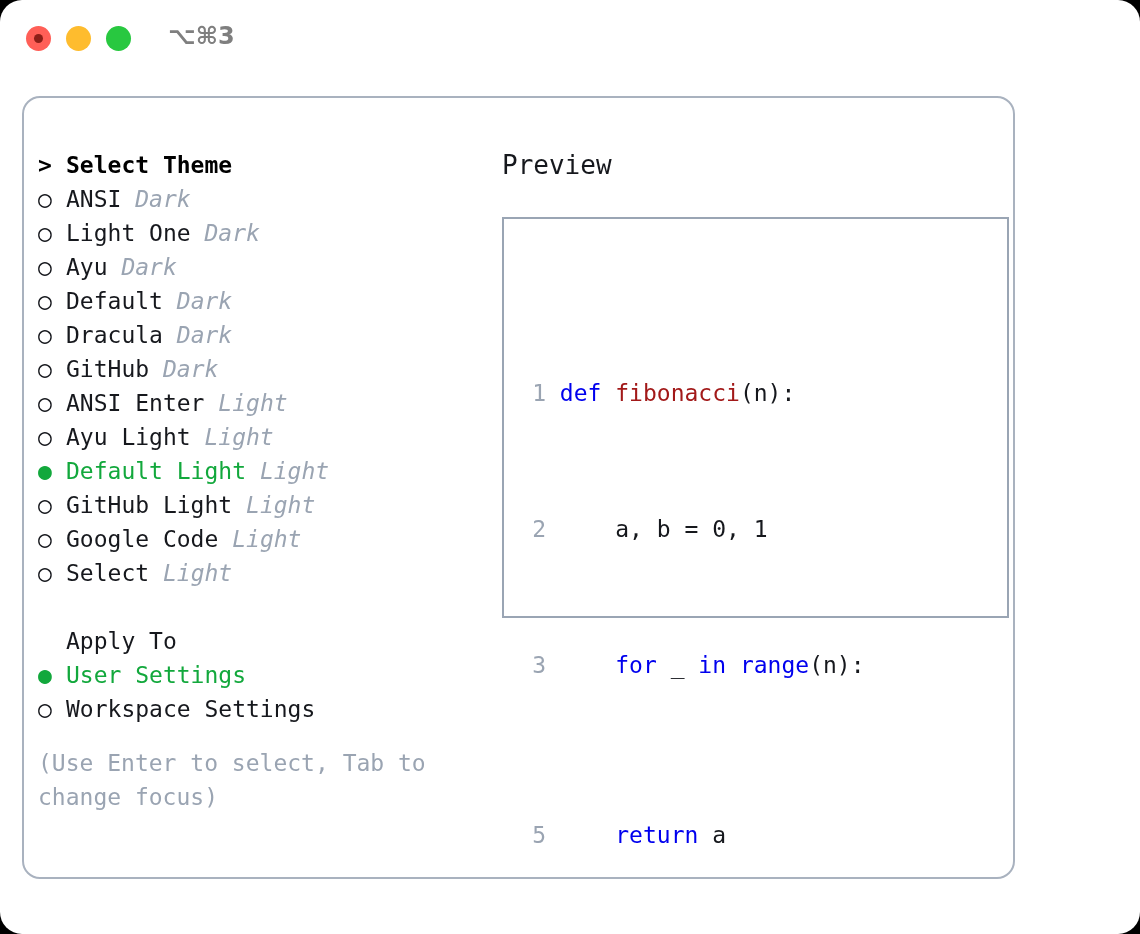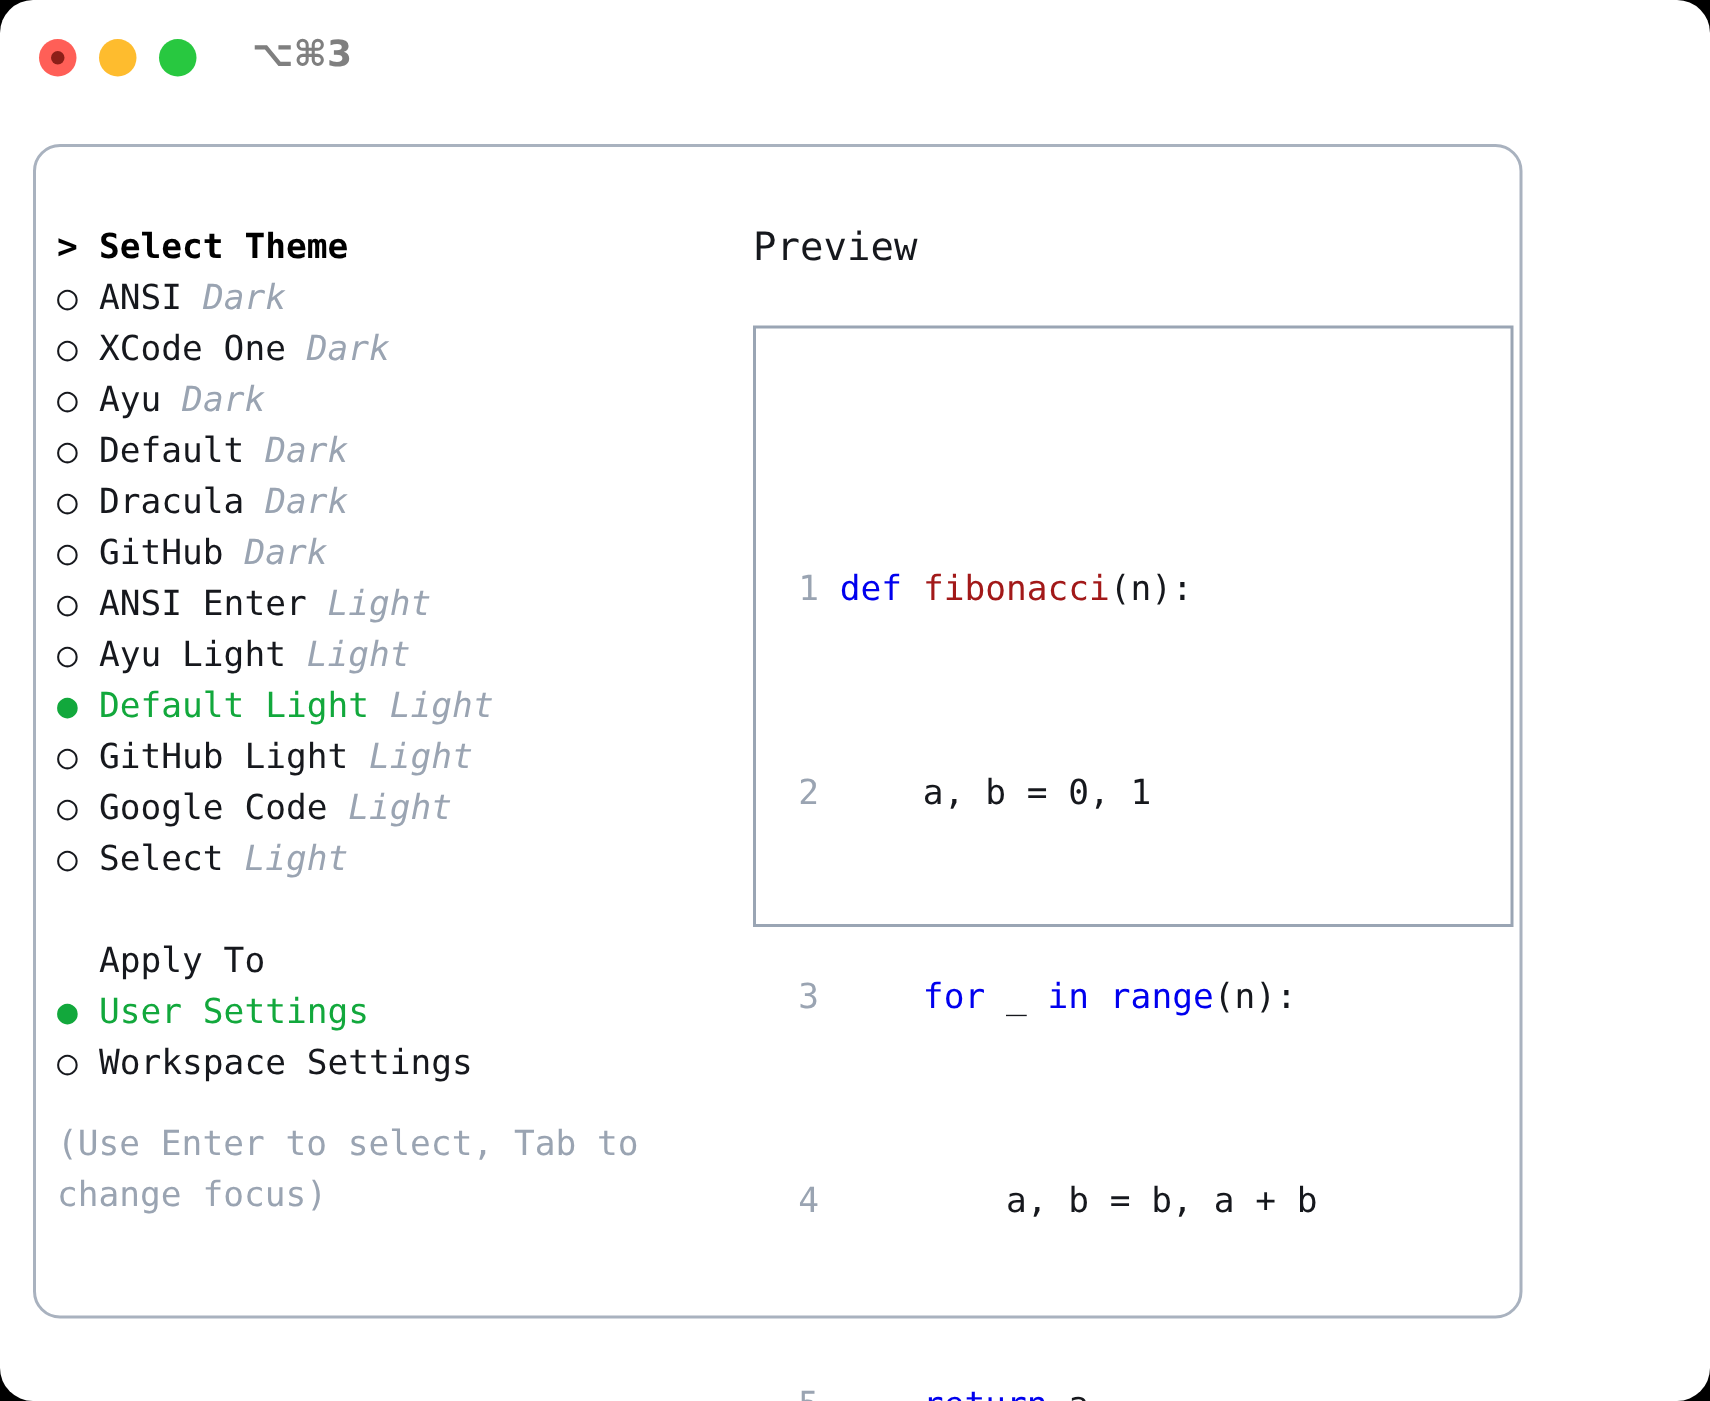--- a/index.html
+++ b/index.html
@@ -177,21 +177,21 @@
   </div>
 
   <div class="panel">
 
     <div class="left-col">
 
       <div class="row prompt-row"><span class="marker">&gt;</span><span>Select Theme</span></div>
 
       <div class="row"><span class="marker">○</span><span>ANSI</span><span> </span><span class="muted">Dark</span></div>
 
-      <div class="row"><span class="marker">○</span><span>XCode One</span><span> </span><span class="muted">Dark</span></div>
+      <div class="row"><span class="marker">○</span><span>Light One</span><span> </span><span class="muted">Dark</span></div>
 
       <div class="row"><span class="marker">○</span><span>Ayu</span><span> </span><span class="muted">Dark</span></div>
 
       <div class="row"><span class="marker">○</span><span>Default</span><span> </span><span class="muted">Dark</span></div>
 
       <div class="row"><span class="marker">○</span><span>Dracula</span><span> </span><span class="muted">Dark</span></div>
 
       <div class="row"><span class="marker">○</span><span>GitHub</span><span> </span><span class="muted">Dark</span></div>
 
       <div class="row"><span class="marker">○</span><span>ANSI Enter</span><span> </span><span class="muted">Light</span></div>
@@ -223,21 +223,20 @@
 
       <div class="preview-box">
         <div class="code">
 
           <div><span class="ln">1</span><span> </span><span class="kw">def </span><span class="fn">fibonacci</span><span class="pl">(n):</span></div>
 
           <div><span class="ln">2</span><span> </span><span class="pl">    a, b = 0, 1</span></div>
 
           <div><span class="ln">3</span><span> </span><span class="kw">    for </span><span class="pl">_ </span><span class="kw">in </span><span class="kw">range</span><span class="pl">(n):</span></div>
 
-          <div><span class="ln">4</span><span> </span><span class="pl">        a, b = b, a + b</span></div>
 
           <div><span class="ln">5</span><span> </span><span class="kw">    return </span><span class="pl">a</span></div>
 
           
 
           
 
           
 
           

